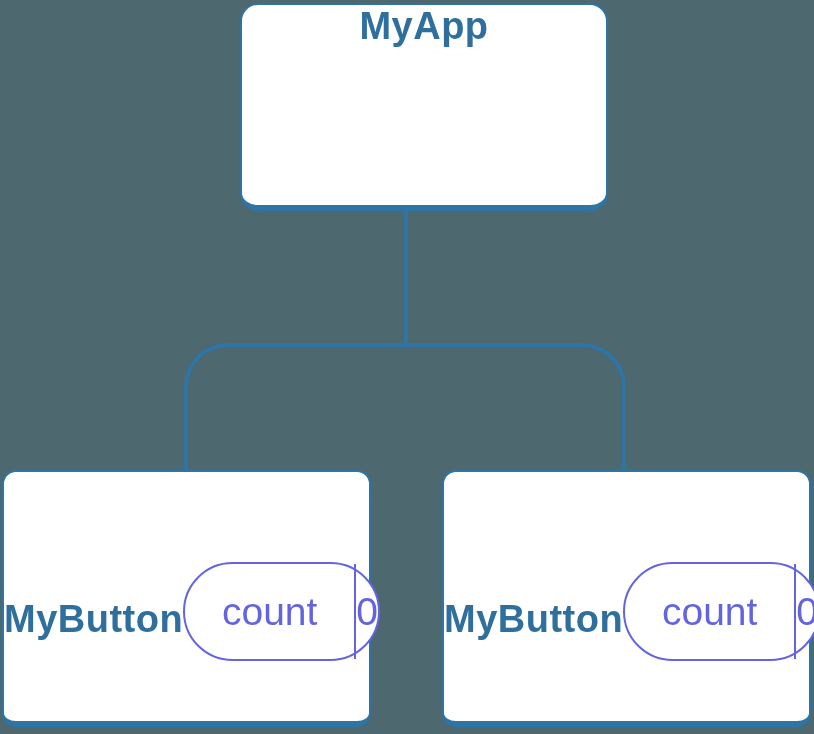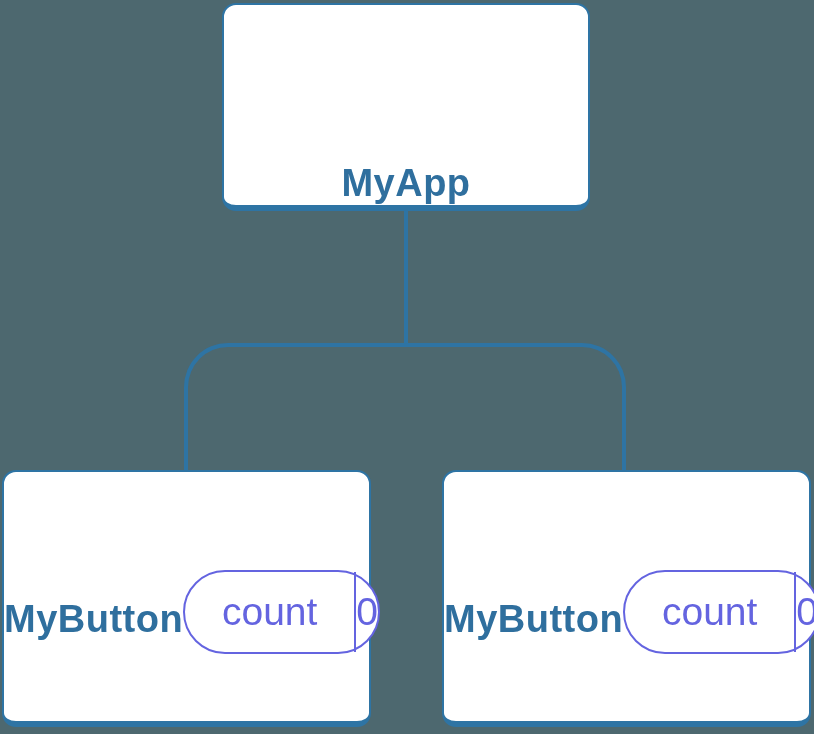--- a/index.html
+++ b/index.html
@@ -19,27 +19,28 @@
   
   .node {
     position: absolute;
     box-sizing: border-box;
     background: #FFFFFF;
     border: 2px solid #2E74A4;
     border-bottom-width: 6px;
     border-radius: 14px;
   }
   .node-root {
-    left: 222px;
+    left: 240px;
     top: 3px;
     width: 368px;
     height: 208px;
     display: flex;
-    align-items: flex-end;
+    align-items: flex-start;
     justify-content: center;
+    border-radius: 18px;
   }
   .node-child {
     top: 470px;
     width: 369px;
     height: 257px;
     display: flex;
     flex-direction: row;
     align-items: center;
   }
   .node-child-left  { left: 2px; }
@@ -75,21 +76,21 @@
     border: 4px solid #2E74A4;
     border-bottom: none;
     border-radius: 44px 44px 0 0;
   }
 
   
   .state-pill {
     margin-top: 30px;
     box-sizing: border-box;
     width: 265px;
-    height: 84px;
+    height: 99px;
     border: 2px solid #6464E0;
     border-radius: 50px;
     display: flex;
     align-items: stretch;
     color: #6464E0;
     font-size: 39px;
     font-weight: 400;
     background: #FFFFFF;
   }
   .state-pill .state-name {

